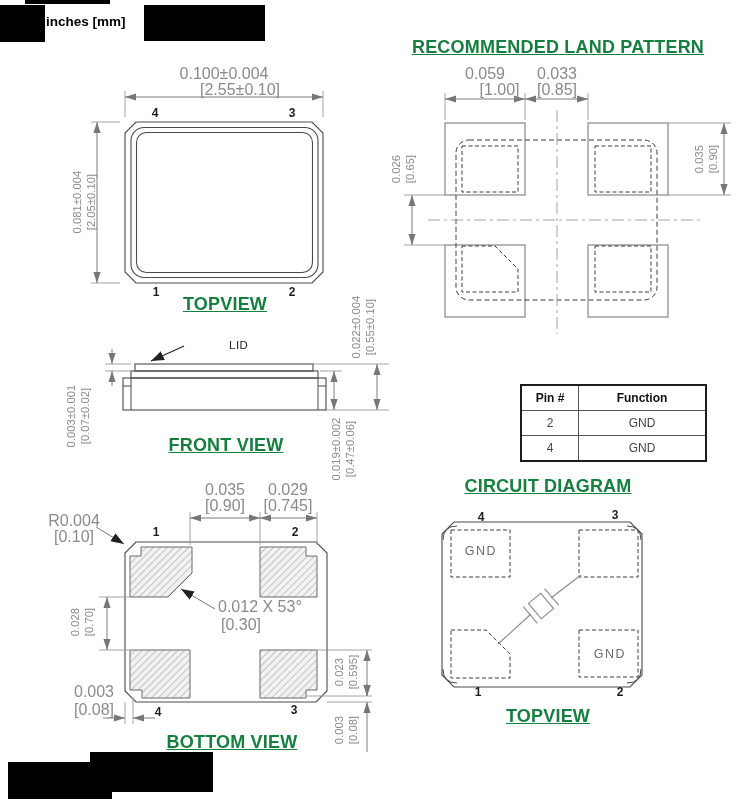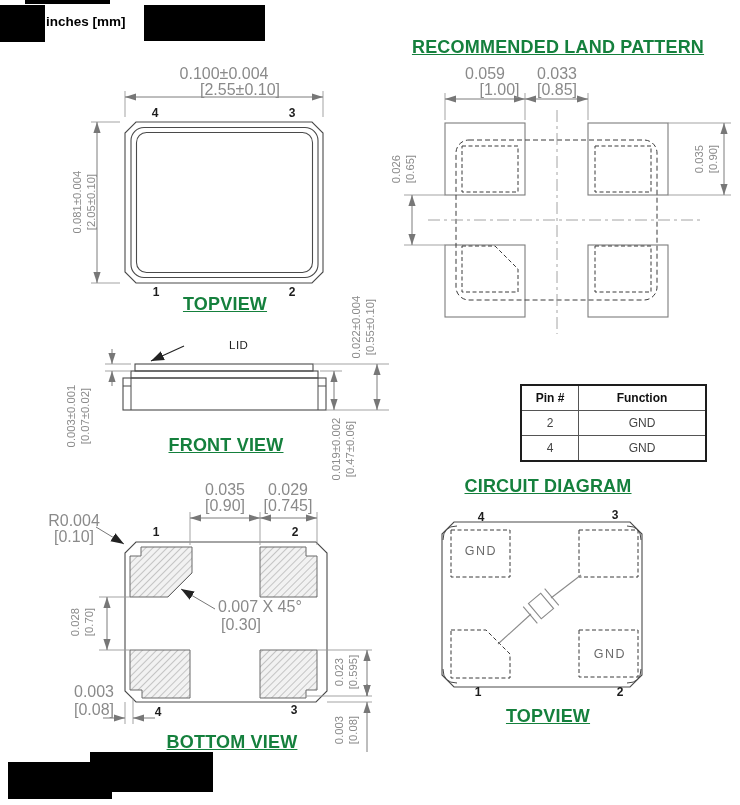--- a/index.html
+++ b/index.html
@@ -230,21 +230,21 @@
   <div class="t c" style="left:288px;top:490px;">0.029</div>
   <div class="t c" style="left:288px;top:506px;">[0.745]</div>
   <div class="t c pin" style="left:156px;top:532px;">1</div>
   <div class="t c pin" style="left:295px;top:532px;">2</div>
   <div class="t c pin" style="left:158px;top:712px;">4</div>
   <div class="t c pin" style="left:294px;top:710px;">3</div>
   <div class="rot" style="left:82px;top:622px;">
     <div>0.028</div>
     <div>[0.70]</div>
   </div>
-  <div class="t" style="left:218px;top:600px;">0.007 X 45°</div>
+  <div class="t" style="left:218px;top:600px;">0.012 X 53°</div>
   <div class="t" style="left:221px;top:618px;">[0.30]</div>
   <div class="t c" style="left:94px;top:692px;">0.003</div>
   <div class="t c" style="left:94px;top:710px;">[0.08]</div>
   <div class="rot" style="left:346px;top:672px;">
     <div>0.023</div>
     <div>[0.595]</div>
   </div>
   <div class="rot" style="left:346px;top:730px;">
     <div>0.003</div>
     <div>[0.08]</div>

